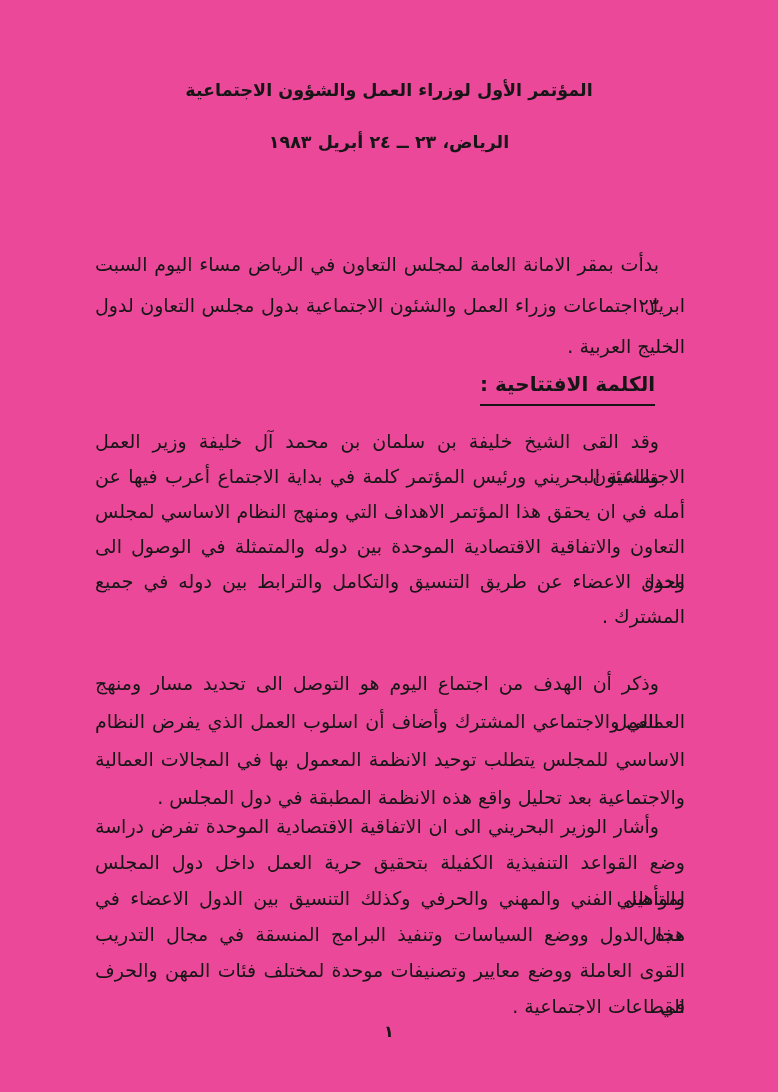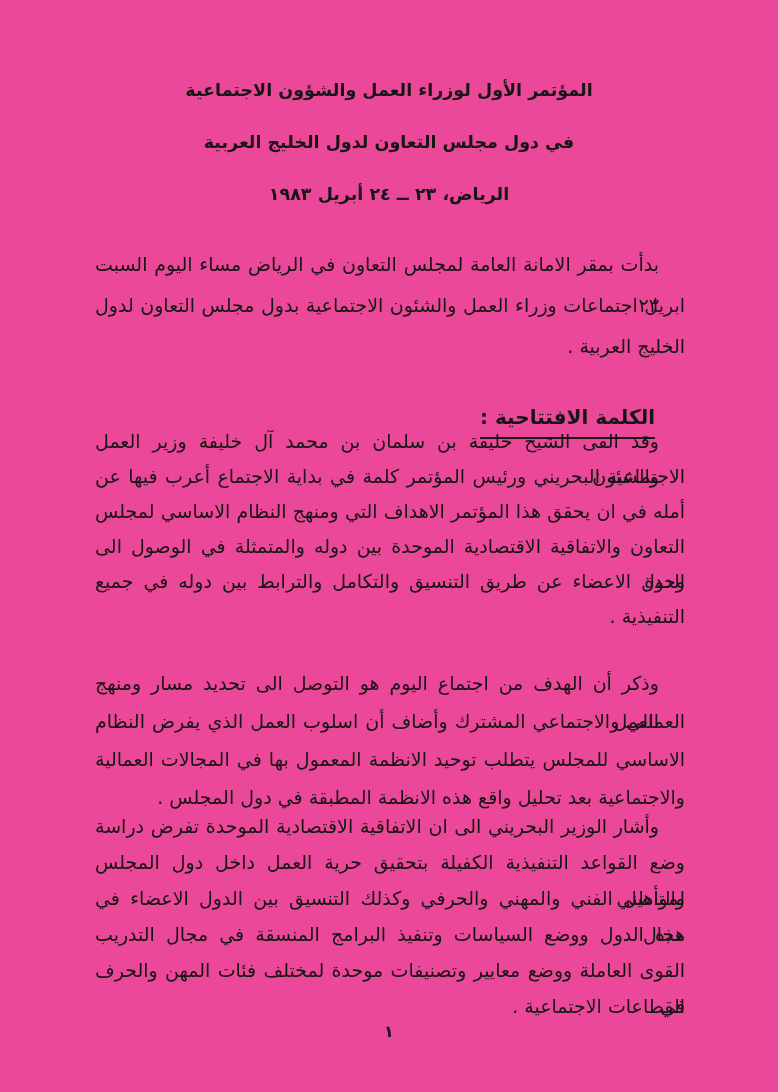--- a/index.html
+++ b/index.html
@@ -65,61 +65,59 @@
     text-align: right;
     padding-right: 30px;
     box-sizing: border-box;
   }
   .heading-text {
     display: inline-block;
     font-size: 20px;
     font-weight: 700;
     padding-bottom: 8px;
     border-bottom: 2.5px solid #161616;
-    margin-top: 33px;
   }
 
   
   .page-number {
     position: absolute;
     top: 1022px; left: 0;
     width: 778px;
     text-align: center;
     font-size: 16px;
     font-weight: 700;
   }
 </style>
 </head>
 <body>
 
 <div class="page">
 
   <div class="title-block rtl">
     <div class="title-line">المؤتمر الأول لوزراء العمل والشؤون الاجتماعية</div>
-    <div class="title-line">في دول مجلس التعاون لدول الخليج العربية</div>
     <div class="title-line">الرياض، ٢٣ ــ ٢٤ أبريل ١٩٨٣</div>
   </div>
 
   <div class="col p-intro rtl">
     <div class="doc-line first">بدأت بمقر الامانة العامة لمجلس التعاون في الرياض مساء اليوم السبت ٢٣</div>
     <div class="doc-line">ابريل اجتماعات وزراء العمل والشئون الاجتماعية بدول مجلس التعاون لدول</div>
     <div class="doc-line last">الخليج العربية .</div>
   </div>
 
   <div class="col heading-block rtl">
     <span class="heading-text">الكلمة الافتتاحية :</span>
   </div>
 
   <div class="col p-one rtl">
     <div class="doc-line first">وقد القى الشيخ خليفة بن سلمان بن محمد آل خليفة وزير العمل والشئون</div>
     <div class="doc-line">الاجتماعية البحريني ورئيس المؤتمر كلمة في بداية الاجتماع أعرب فيها عن</div>
     <div class="doc-line">أمله في ان يحقق هذا المؤتمر الاهداف التي ومنهج النظام الاساسي لمجلس</div>
     <div class="doc-line">التعاون والاتفاقية الاقتصادية الموحدة بين دوله والمتمثلة في الوصول الى وحدة</div>
     <div class="doc-line">الدول الاعضاء عن طريق التنسيق والتكامل والترابط بين دوله في جميع</div>
-    <div class="doc-line last">التنفيذية .</div>
+    <div class="doc-line last">المشترك .</div>
   </div>
 
   <div class="col p-two rtl">
     <div class="doc-line first">وذكر أن الهدف من اجتماع اليوم هو التوصل الى تحديد مسار ومنهج العمل</div>
     <div class="doc-line">العمالي والاجتماعي المشترك وأضاف أن اسلوب العمل الذي يفرض النظام</div>
     <div class="doc-line">الاساسي للمجلس يتطلب توحيد الانظمة المعمول بها في المجالات العمالية</div>
     <div class="doc-line last">والاجتماعية بعد تحليل واقع هذه الانظمة المطبقة في دول المجلس .</div>
   </div>
 
   <div class="col p-three rtl">

